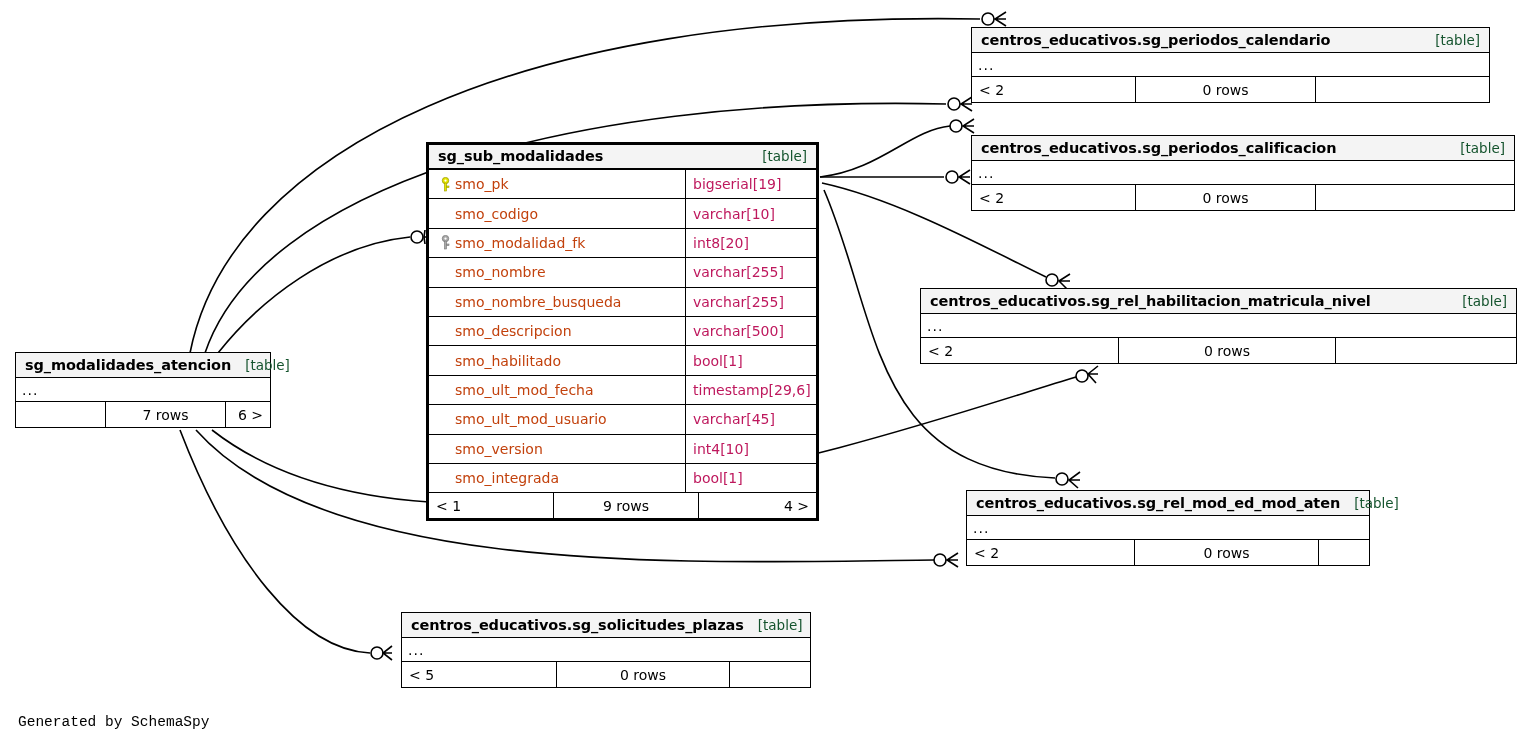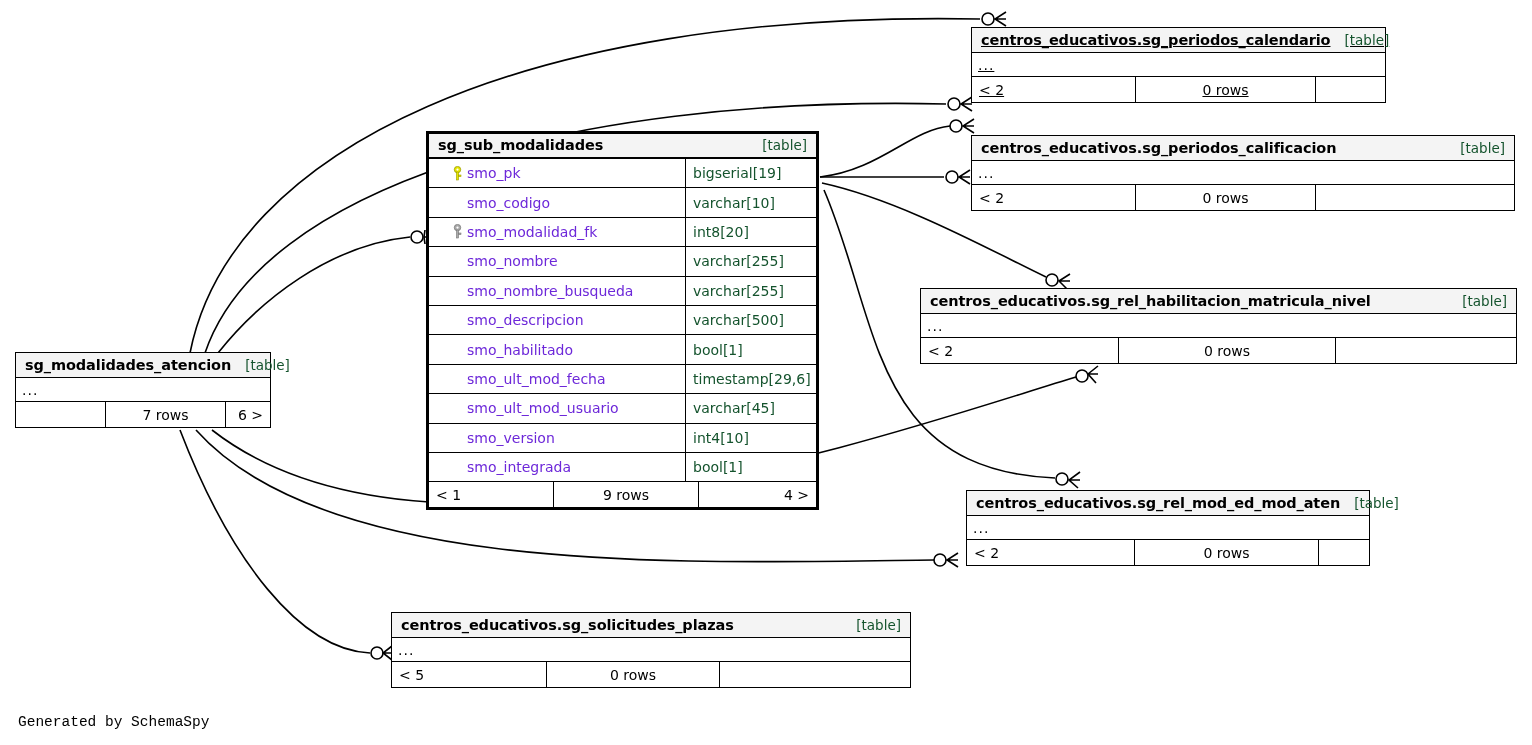--- a/index.html
+++ b/index.html
@@ -46,20 +46,21 @@
   
   .node {
     position: absolute;
     box-sizing: border-box;
     background: #ffffff;
     border: 1.5px solid #000000;
     z-index: 5;
   }
   .node.primary {
     border-width: 3px;
+    margin-top: 11px;
   }
   .node-header {
     display: flex;
     align-items: center;
     justify-content: space-between;
     background: #f4f4f4;
     border-bottom: 1.5px solid #000000;
     padding: 3px 9px 4px 9px;
     height: 25px;
     box-sizing: border-box;
@@ -90,33 +91,33 @@
     box-sizing: border-box;
   }
   .col-row:last-of-type {
     border-bottom-width: 1.5px;
   }
   .col-name {
     flex: 0 0 257px;
     display: flex;
     align-items: center;
     border-right: 1.5px solid #000000;
-    padding-left: 19px;
+    padding-left: 7px;
     box-sizing: border-box;
     font-size: 14px;
-    color: #6d28d9;
+    color: #c2410c;
   }
   .col-type {
     flex: 1 1 auto;
     display: flex;
     align-items: center;
     padding-left: 7px;
     box-sizing: border-box;
     font-size: 14px;
-    color: #14532d;
+    color: #be185d;
   }
   .key-slot {
     width: 19px;
     flex: 0 0 19px;
     display: flex;
     align-items: center;
     justify-content: center;
   }
   .key-ico { display: block; }
 
@@ -331,21 +332,21 @@
       </div>
     </div>
 
     <div class="foot-row">
       <div class="foot-cell foot-left" style="flex:0 0 125px;">&lt; 1</div>
       <div class="foot-cell foot-center" style="flex:0 0 145px;">9 rows</div>
       <div class="foot-cell foot-right" style="flex:1 1 auto;">4 &gt;</div>
     </div>
   </div>
 
-  <div class="node" style="left:971px; top:27px; width:415px;text-decoration:underline;">
+  <div class="node" style="left:971px; top:27px; width:519px;">
     <div class="node-header">
       <span class="node-title">centros_educativos.sg_periodos_calendario</span>
       <span class="node-kind">[table]</span>
     </div>
     <div class="ellipsis-row">...</div>
     <div class="foot-row">
       <div class="foot-cell foot-left" style="flex:0 0 164px;">&lt; 2</div>
       <div class="foot-cell foot-center" style="flex:0 0 180px;">0 rows</div>
       <div class="foot-cell foot-right" style="flex:1 1 auto;"></div>
     </div>
@@ -396,21 +397,21 @@
       <span class="node-kind">[table]</span>
     </div>
     <div class="ellipsis-row">...</div>
     <div class="foot-row">
       <div class="foot-cell foot-left" style="flex:0 0 90px;"></div>
       <div class="foot-cell foot-center" style="flex:0 0 120px;">7 rows</div>
       <div class="foot-cell foot-right" style="flex:1 1 auto;">6 &gt;</div>
     </div>
   </div>
 
-  <div class="node" style="left:391px; top:612px; width:520px;">
+  <div class="node" style="left:401px; top:612px; width:410px;">
     <div class="node-header">
       <span class="node-title">centros_educativos.sg_solicitudes_plazas</span>
       <span class="node-kind">[table]</span>
     </div>
     <div class="ellipsis-row">...</div>
     <div class="foot-row">
       <div class="foot-cell foot-left" style="flex:0 0 155px;">&lt; 5</div>
       <div class="foot-cell foot-center" style="flex:0 0 173px;">0 rows</div>
       <div class="foot-cell foot-right" style="flex:1 1 auto;"></div>
     </div>

